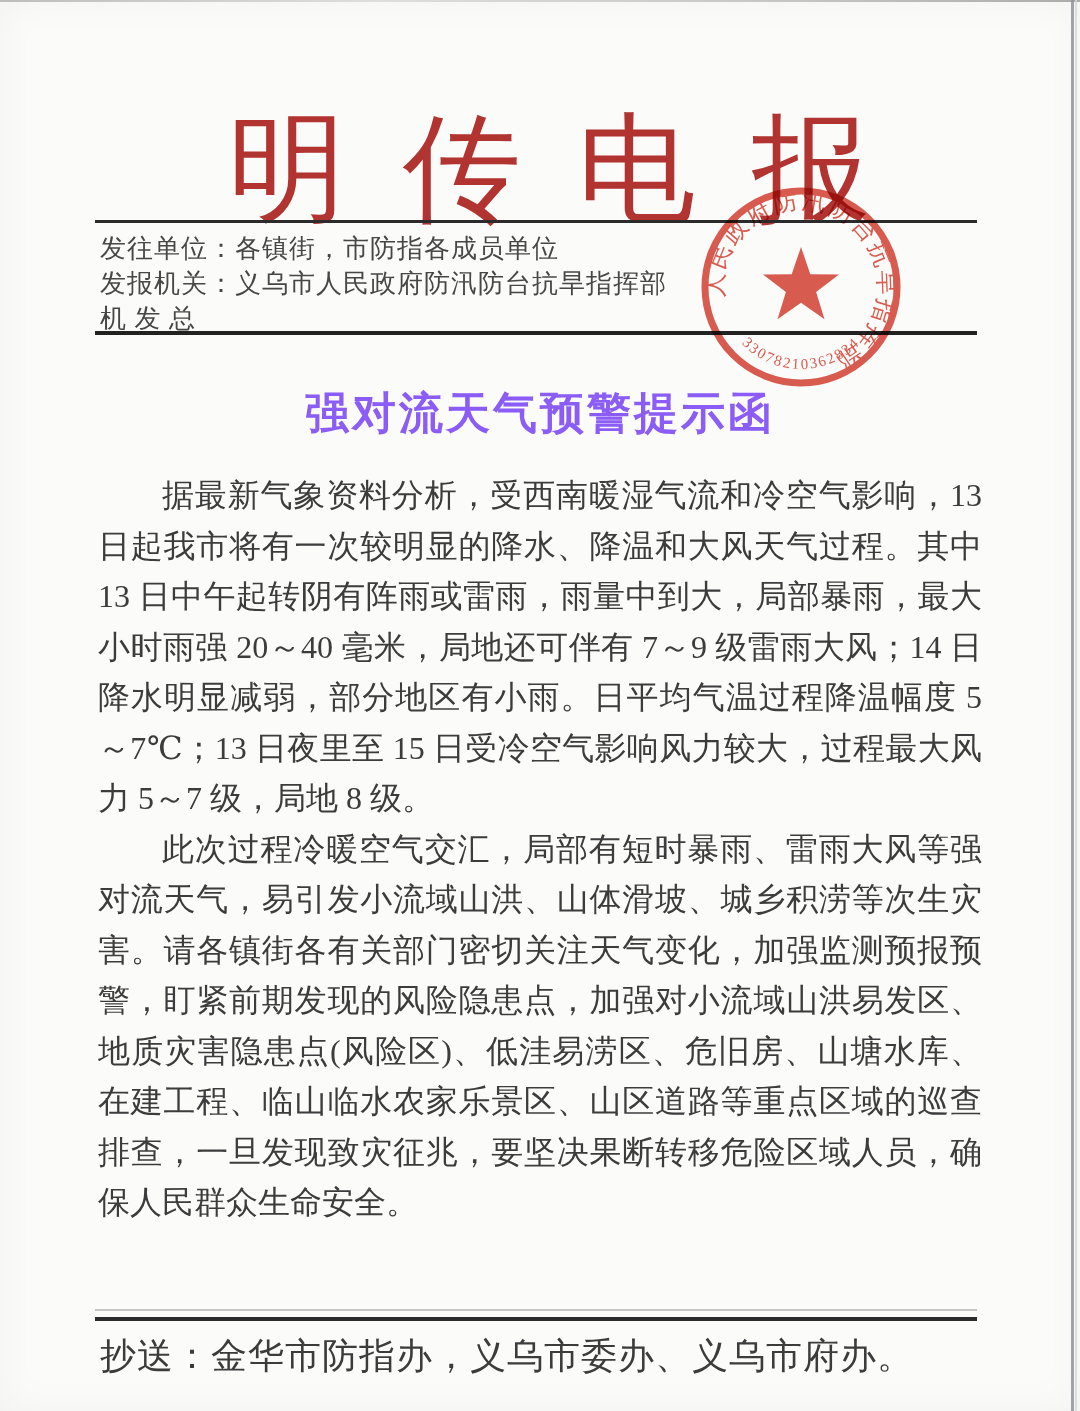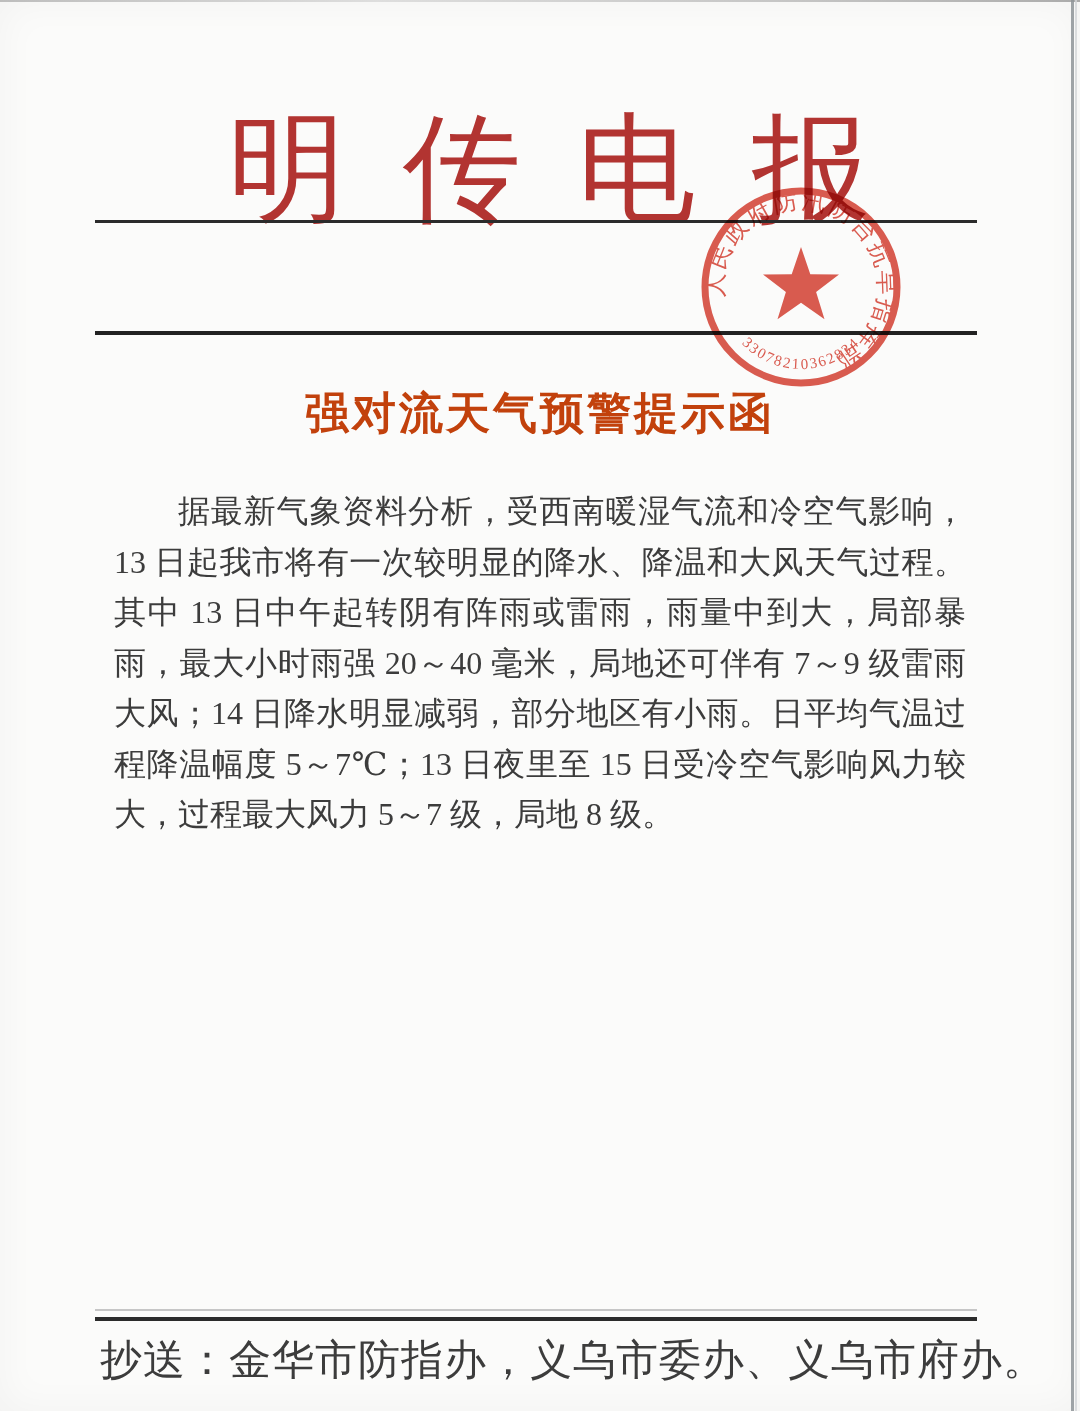--- a/index.html
+++ b/index.html
@@ -45,35 +45,35 @@
   
   .hdr { position:absolute; top:231px; font-size:26px; line-height:35px; color:#474747; letter-spacing:1px; }
   .hdr-left  { left:100px; }
   .hdr-right { left:666px; }
   .hdr div { white-space:nowrap; }
 
   
   .doc-title {
     position:absolute; left:0; top:384px; width:100%;
     text-align:center; font-size:44px; font-weight:bold;
-    color:#c2410c; letter-spacing:3px;
+    color:#8b5cf6; letter-spacing:3px;
   }
 
   
   .body {
     position:absolute; left:98px; top:470px; width:884px;
     font-size:32px; line-height:50.5px; color:#3c3c3c;
     text-align:justify;
   }
-  .body p { margin:16px; text-indent:64px; }
+  .body p { margin:0; text-indent:64px; }
 
   
   .cc {
     position:absolute; left:100px; top:1332px;
-    font-size:42px; color:#3c3c3c; letter-spacing:1px;
+    font-size:36px; color:#3c3c3c; letter-spacing:1px;
   }
 
   
   .seal {
     position:absolute; left:690px; top:176px; width:222px; height:222px;
     mix-blend-mode:multiply; opacity:.88;
   }
   .seal text { font-family:"Liberation Serif","DejaVu Serif",serif; }
 </style>
 </head>
@@ -87,28 +87,34 @@
 
   <div class="masthead">
     <span>明</span>
     <span>传</span>
     <span>电</span>
     <span>报</span>
   </div>
 
   <div class="sep sep-1"></div>
 
+  <div class="hdr hdr-left">
+    <div>发往单位：各镇街，市防指各成员单位</div>
+    <div>发报机关：义乌市人民政府防汛防台抗旱指挥部</div>
+    <div>机 发 总</div>
+  </div>
 
 
   <div class="sep sep-2"></div>
 
   <div class="doc-title">强对流天气预警提示函</div>
 
   <div class="body">
     <p>据最新气象资料分析，受西南暖湿气流和冷空气影响，13 日起我市将有一次较明显的降水、降温和大风天气过程。其中 13 日中午起转阴有阵雨或雷雨，雨量中到大，局部暴雨，最大小时雨强 20～40 毫米，局地还可伴有 7～9 级雷雨大风；14 日降水明显减弱，部分地区有小雨。日平均气温过程降温幅度 5～7℃；13 日夜里至 15 日受冷空气影响风力较大，过程最大风力 5～7 级，局地 8 级。</p>
+    <p>此次过程冷暖空气交汇，局部有短时暴雨、雷雨大风等强对流天气，易引发小流域山洪、山体滑坡、城乡积涝等次生灾害。请各镇街各有关部门密切关注天气变化，加强监测预报预警，盯紧前期发现的风险隐患点，加强对小流域山洪易发区、地质灾害隐患点(风险区)、低洼易涝区、危旧房、山塘水库、在建工程、临山临水农家乐景区、山区道路等重点区域的巡查排查，一旦发现致灾征兆，要坚决果断转移危险区域人员，确保人民群众生命安全。</p>
   </div>
 
   <div class="sep-3-ghost"></div>
   <div class="sep sep-3"></div>
 
   <div class="cc">抄送：金华市防指办，义乌市委办、义乌市府办。</div>
 
   <svg class="seal" viewBox="-111 -111 222 222" aria-hidden="true">
     <circle cx="0" cy="0" r="96" fill="none" stroke="#d84538" stroke-width="7"></circle>
     <defs>

